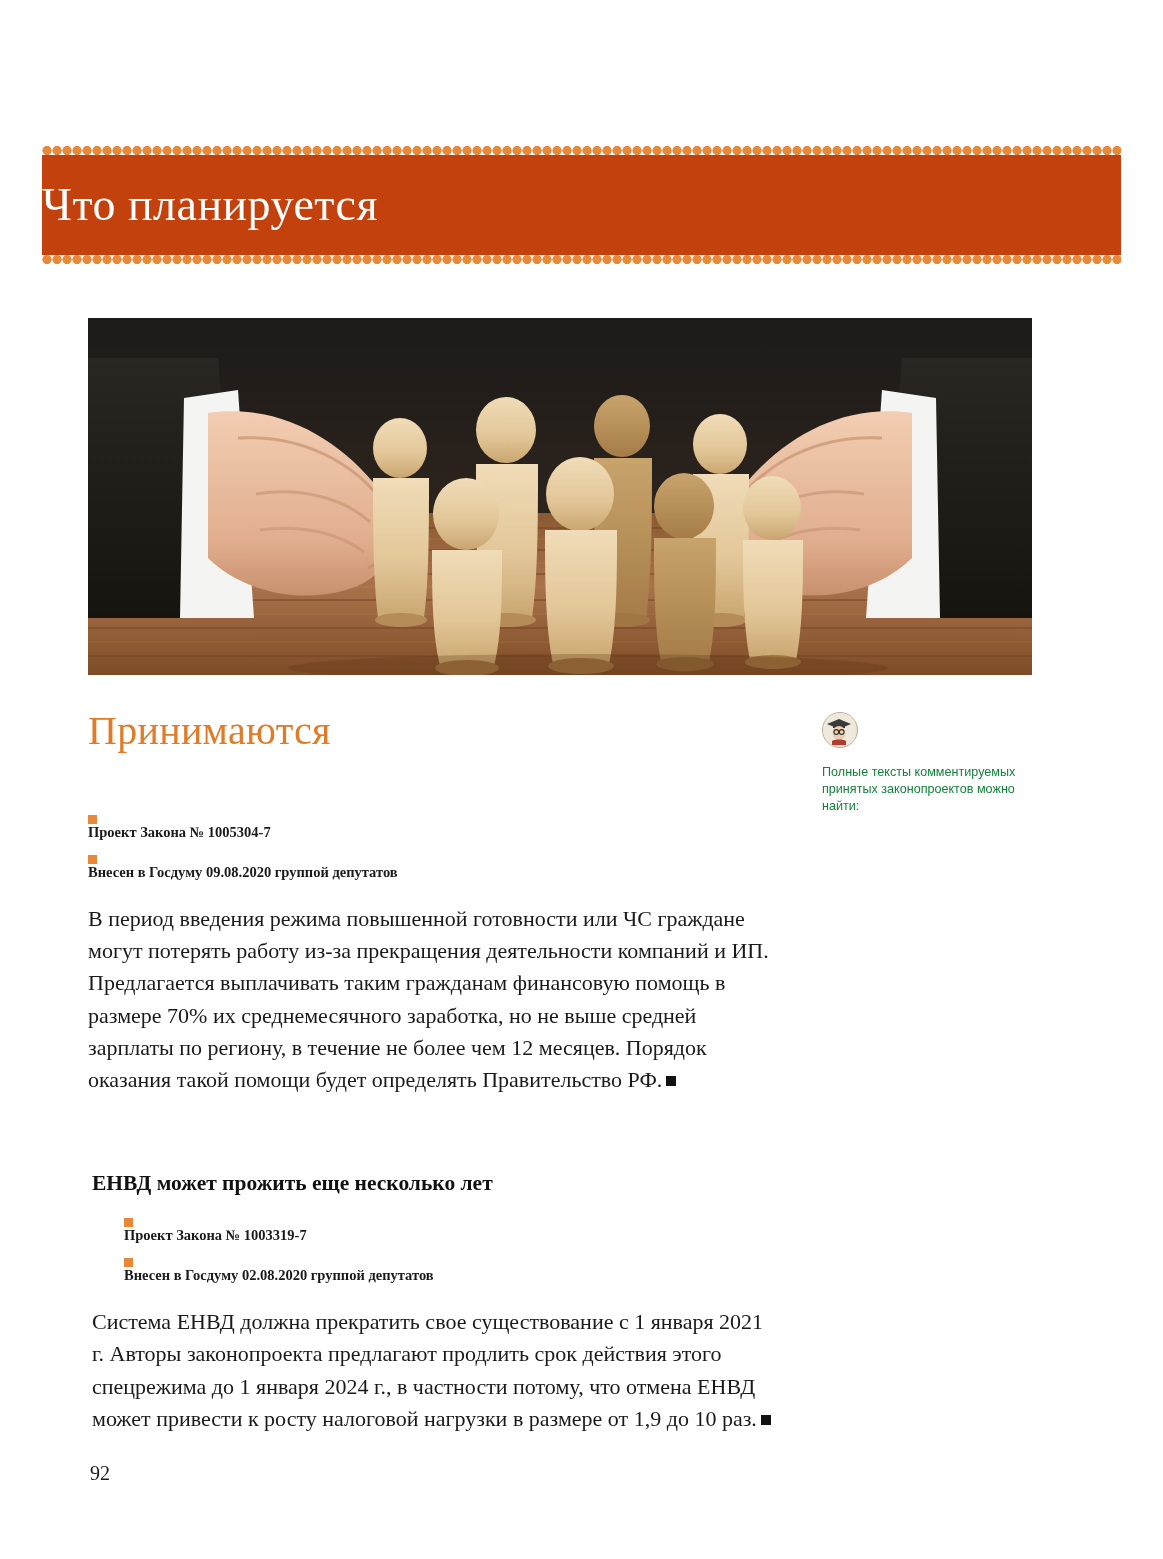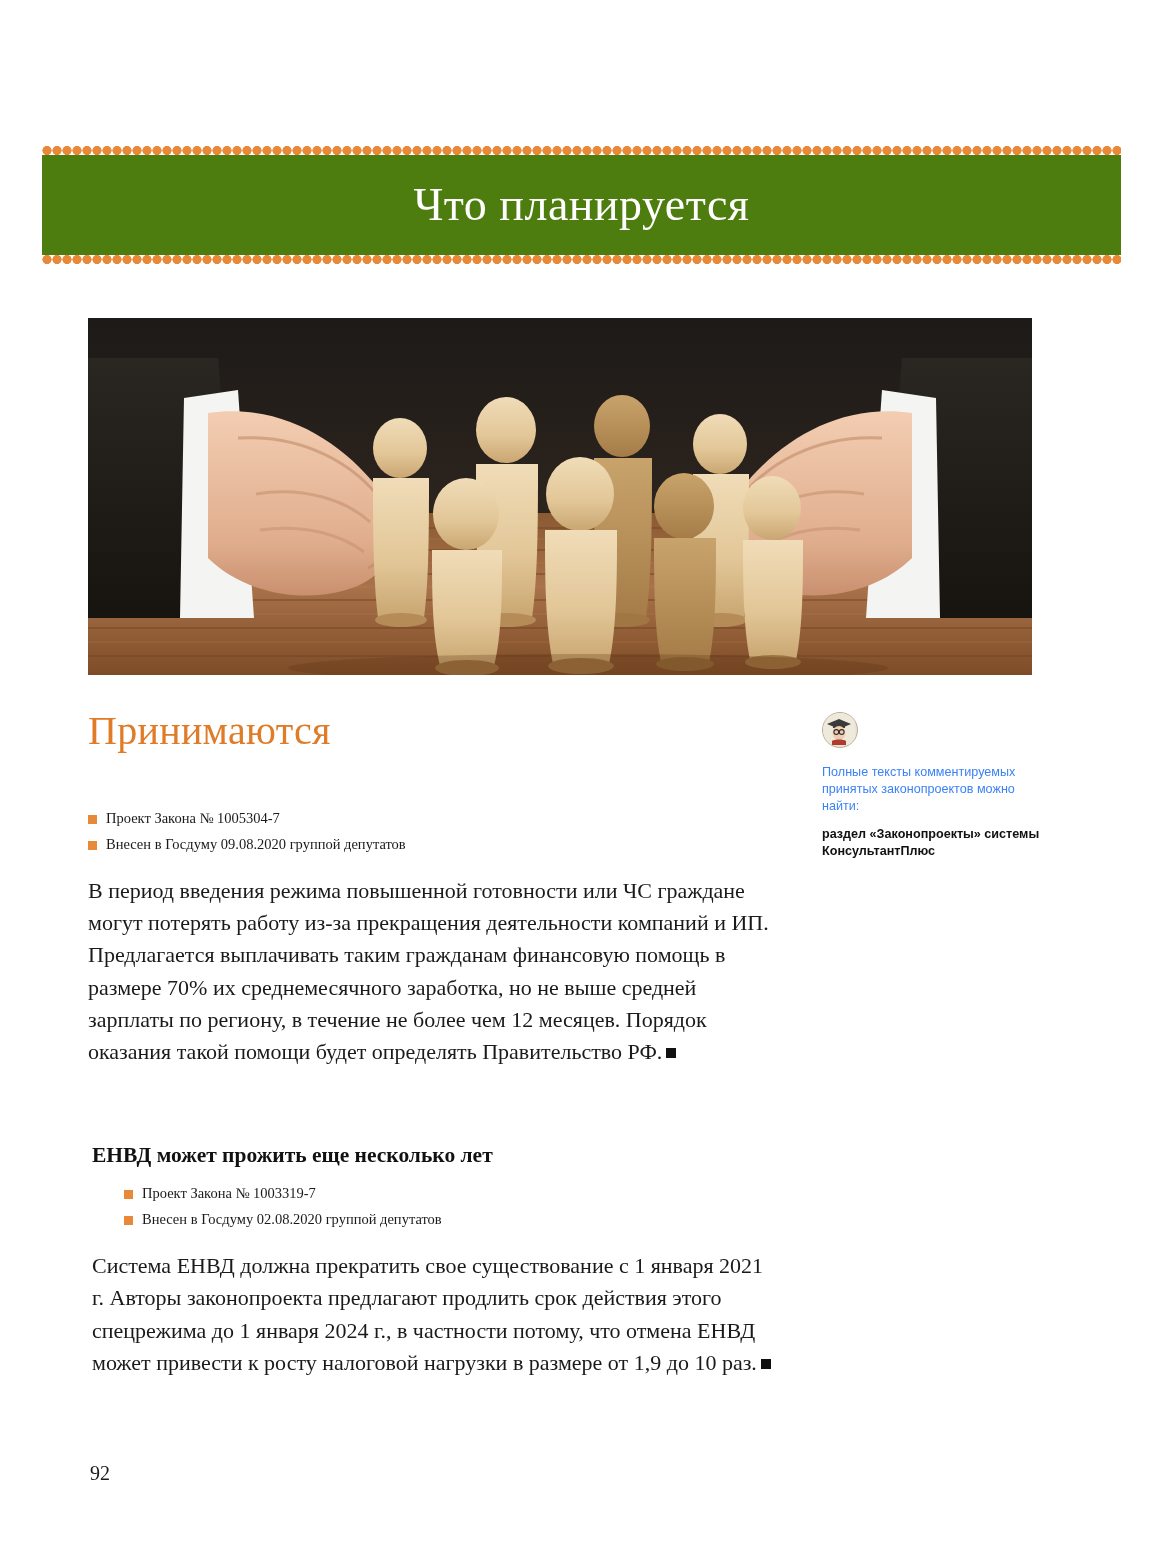--- a/index.html
+++ b/index.html
@@ -16,24 +16,23 @@
     overflow: hidden;
   }
 
   
   .banner {
     position: absolute;
     left: 42px;
     top: 155px;
     width: 1079px;
     height: 100px;
-    background: #4d7c0f;
+    background: #c2410c;
     display: flex;
     align-items: center;
-    justify-content: center;
   }
   .banner-title {
     font-family: "Liberation Serif", serif;
     font-size: 46px;
     color: #ffffff;
     letter-spacing: 0.5px;
     line-height: 1;
     font-weight: 400;
   }
   
@@ -92,23 +91,24 @@
     color: #111111;
     margin: 0 0 16px 0;
   }
   .article.second .art-title { margin-left: 4px; }
 
   .meta-line {
     display: flex;
     align-items: flex-start;
     margin: 0 0 9px 0;
     font-family: "Liberation Serif", serif;
-    font-weight: normal;
+    font-weight: bold;
     font-size: 14.5px;
     color: #1a1a1a;
+    flex-direction: column;
   }
   .article.second .meta-line { margin-left: 4px; padding-left: 32px; }
   .meta-bullet {
     width: 9px;
     height: 9px;
     background: #e8893a;
     margin-right: 9px;
     margin-top: 5px;
     flex: none;
   }
@@ -147,21 +147,21 @@
     background: #e9e3d6;
     border: 1px solid #b9ae96;
     position: relative;
     overflow: hidden;
     margin-bottom: 16px;
   }
   .side-note-text {
     font-family: "Liberation Sans", sans-serif;
     font-size: 12.6px;
     line-height: 1.35;
-    color: #3b82f6;
+    color: #15803d;
   }
   .side-note-bold {
     font-family: "Liberation Sans", sans-serif;
     font-size: 12.6px;
     line-height: 1.35;
     font-weight: bold;
     color: #111;
     margin-top: 11px;
   }
 
@@ -344,16 +344,15 @@
       <circle cx="13.3" cy="19" r="2.4" fill="none" stroke="#2f2f2f" stroke-width="1.1"></circle>
       <circle cx="18.7" cy="19" r="2.4" fill="none" stroke="#2f2f2f" stroke-width="1.1"></circle>
       <path d="M15.7 19 H16.3" stroke="#2f2f2f" stroke-width="1.1"></path>
 
       <path d="M12 24 C13.6 26 18.4 26 20 24 C19 27.6 13 27.6 12 24 Z" fill="#cfcfcf"></path>
 
       <path d="M9 28 C11 26 21 26 23 28 L23 32 L9 32 Z" fill="#b23b2e"></path>
     </svg>
   </div>
   <div class="side-note-text">Полные тексты комментируемых принятых законопроектов можно найти:</div>
-  <div class="side-note-bold">раздел «Законопроекты» системы КонсультантПлюс</div>
 </div>
 
 <div class="page-number">92</div>
 
 </body></html>

